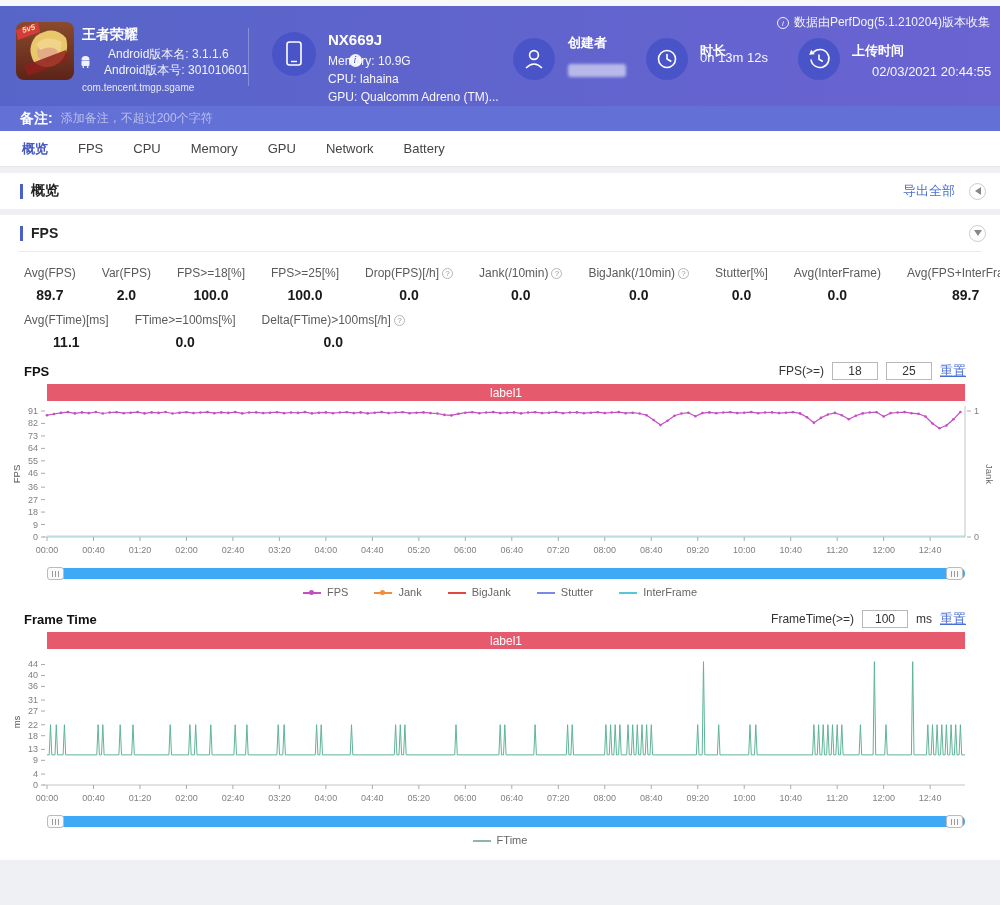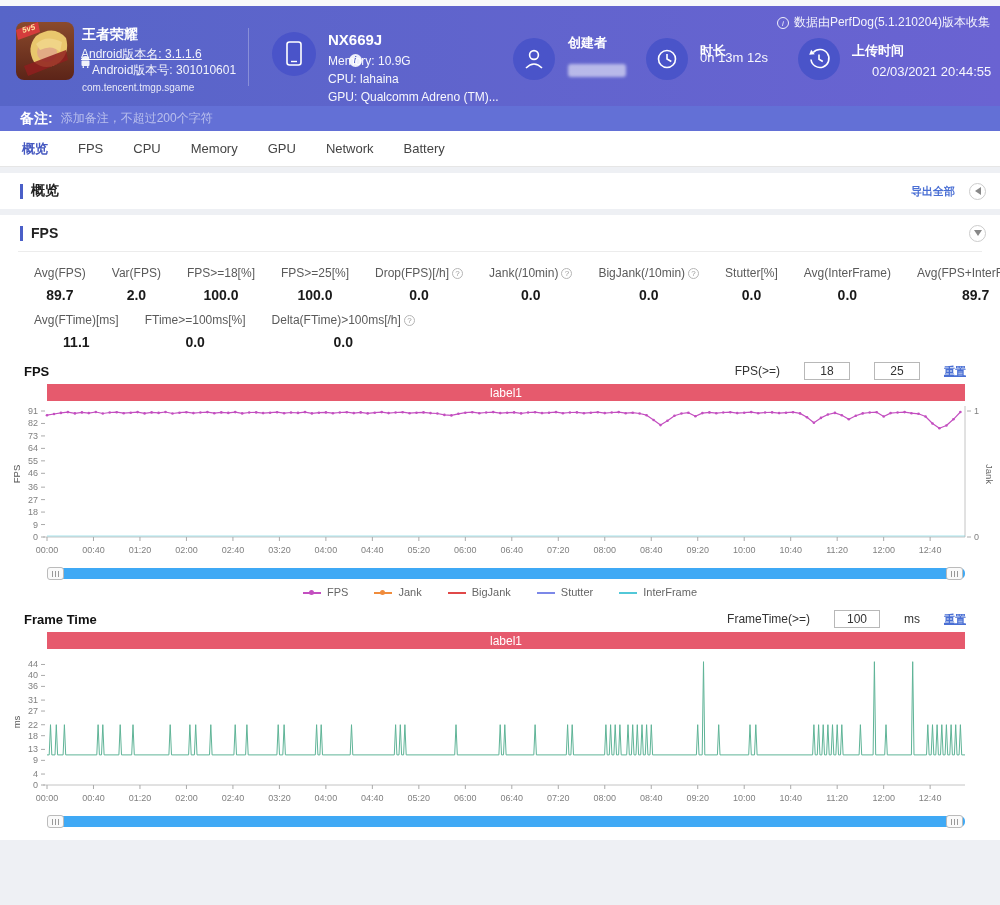--- a/index.html
+++ b/index.html
@@ -43,37 +43,37 @@
   .tabbar { height: 36px; background: #fff; border-bottom: 1px solid #e6e6e6;
     display: flex; align-items: center; padding-left: 22px; gap: 30px; }
   .tab { font-size: 13px; color: #444; cursor: pointer; }
   .tab.active { color: #4558c0; font-weight: bold; }
   
   .card { background: #fff; margin-top: 6px; }
   .section-head { height: 36px; display: flex; align-items: center; padding: 0 14px 0 20px; }
   .accent { width: 3px; height: 15px; background: #4a5fc8; margin-right: 8px; }
   .sec-title { font-size: 14px; font-weight: bold; color: #222; flex: 0 0 auto; }
   .spacer { flex: 1; }
-  .link { color: #4a6fd4; font-size: 11px; cursor: pointer; font-weight: bold; }
+  .link { color: #4a6fd4; font-size: 13px; cursor: pointer; }
   .cbtn { width: 17px; height: 17px; border-radius: 50%; border: 1px solid #ccc; background: #fff;
     display: flex; align-items: center; justify-content: center; margin-left: 14px; cursor: pointer; }
   .tri-left { width: 0; height: 0; border-style: solid; border-width: 4px 6px 4px 0; border-color: transparent #888 transparent transparent; }
   .tri-down { width: 0; height: 0; border-style: solid; border-width: 6px 4px 0 4px; border-color: #888 transparent transparent transparent; }
   .hr { height: 1px; background: #ececec; margin: 0 18px; }
   
-  .stats-row { display: flex; gap: 26px; padding: 14px 0 4px 34px; }
+  .stats-row { display: flex; gap: 26px; padding: 14px 0 4px 24px; }
   .stat { text-align: center; }
   .stat .lb { font-size: 12px; color: #5a5a5a; white-space: nowrap; }
   .stat .vl { font-size: 14px; font-weight: bold; color: #1a1a1a; margin-top: 7px; }
   .q { display: inline-block; width: 11px; height: 11px; border-radius: 50%; border: 1px solid #b5b5b5;
     color: #9a9a9a; font-size: 8px; line-height: 10px; text-align: center; margin-left: 3px; vertical-align: 1px; }
   
   .chart-title-row { display: flex; align-items: center; padding: 8px 34px 4px 24px; }
   .chart-title { font-size: 13px; font-weight: bold; color: #111; }
-  .filter { margin-left: auto; display: flex; align-items: center; gap: 24px; font-size: 12px; color: #333; }
+  .filter { margin-left: auto; display: flex; align-items: center; gap: 8px; font-size: 12px; color: #333; }
   .filter input { width: 46px; height: 18px; border: 1px solid #b8b8b8; font-size: 12px; text-align: center;
     font-family: "Liberation Sans", sans-serif; color: #333; }
   .filter .link { text-decoration: underline; }
   .band { margin-left: 47px; width: 918px; height: 17px; background: #e65a6d; color: #fff; font-size: 12px;
     display: flex; align-items: center; justify-content: center; }
   svg.chart { display: block; width: 1000px; height: 166px; }
   .scroll { position: relative; margin: 0 0 2px 47px; width: 918px; height: 13px; }
   .scroll .track { position: absolute; left: 0; right: 0; top: 1px; height: 11px; background: #3fa9f5; border-radius: 5px; }
   .grip { position: absolute; top: 0; width: 17px; height: 13px; background: #fafafa; border: 1px solid #bbb;
     border-radius: 3px; display: flex; align-items: center; justify-content: center; gap: 2px; cursor: ew-resize; }
@@ -111,22 +111,22 @@
   <div class="abs game-title" style="left:82px;top:20px;">王者荣耀</div>
 
   <div class="abs" style="left:80px;top:48px;">
     <svg width="11" height="13" viewBox="0 0 11 13" fill="#fff" opacity=".92">
       <path d="M1.5 5 a4 4 0 0 1 8 0 Z"></path>
       <rect x="1.5" y="5.6" width="8" height="5.4" rx="1"></rect>
       <rect x="2.6" y="11.2" width="1.4" height="1.8"></rect>
       <rect x="7" y="11.2" width="1.4" height="1.8"></rect>
     </svg>
   </div>
-  <div class="abs ver-line" style="left:81px;top:40px;text-decoration:underline;">Android版本名: 3.1.1.6</div>
-  <div class="abs ver-line" style="left:92px;top:56px;">Android版本号: 301010601</div>
+  <div class="abs ver-line" style="left:108px;top:40px;">Android版本名: 3.1.1.6</div>
+  <div class="abs ver-line" style="left:104px;top:56px;">Android版本号: 301010601</div>
   <div class="abs pkg" style="left:82px;top:76px;">com.tencent.tmgp.sgame</div>
 
   <div class="abs vdiv" style="left:248px;top:22px;"></div>
 
   <div class="abs circle-ic" style="left:272px;top:26px;">
     <svg width="26" height="30" viewBox="0 0 26 30">
       <rect x="6" y="3" width="14" height="23" rx="2.5" fill="none" stroke="#fff" stroke-width="1.6"></rect>
       <line x1="10" y1="22.5" x2="16" y2="22.5" stroke="#fff" stroke-width="1.4"></line>
     </svg>
   </div>
@@ -614,13 +614,21 @@
         <i></i>
         <i></i>
         <i></i>
       </div>
     <div class="grip" style="right:2px;">
         <i></i>
         <i></i>
         <i></i>
       </div>
   </div>
+  <div class="legend" id="legend-ft">
+      <span class="lg-item">
+        <span class="mk">
+          <span class="ln" style="background: rgb(143, 180, 168);"></span>
+        </span>
+        <span>FTime</span>
+      </span>
+    </div>
 </div>
 
 </body></html>

